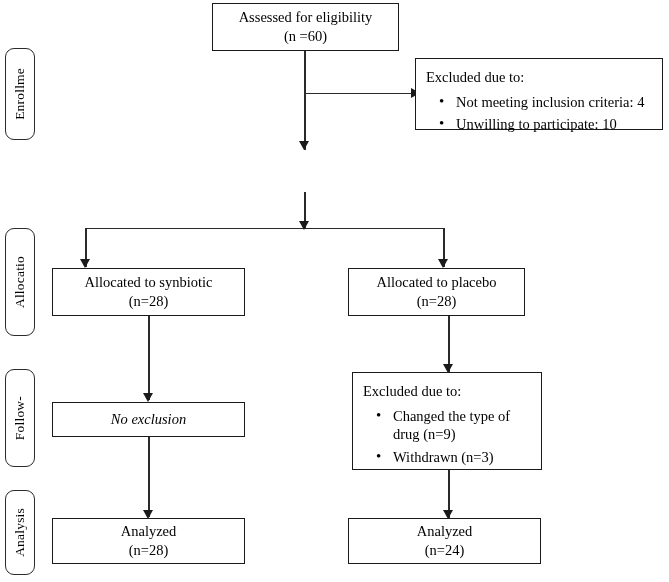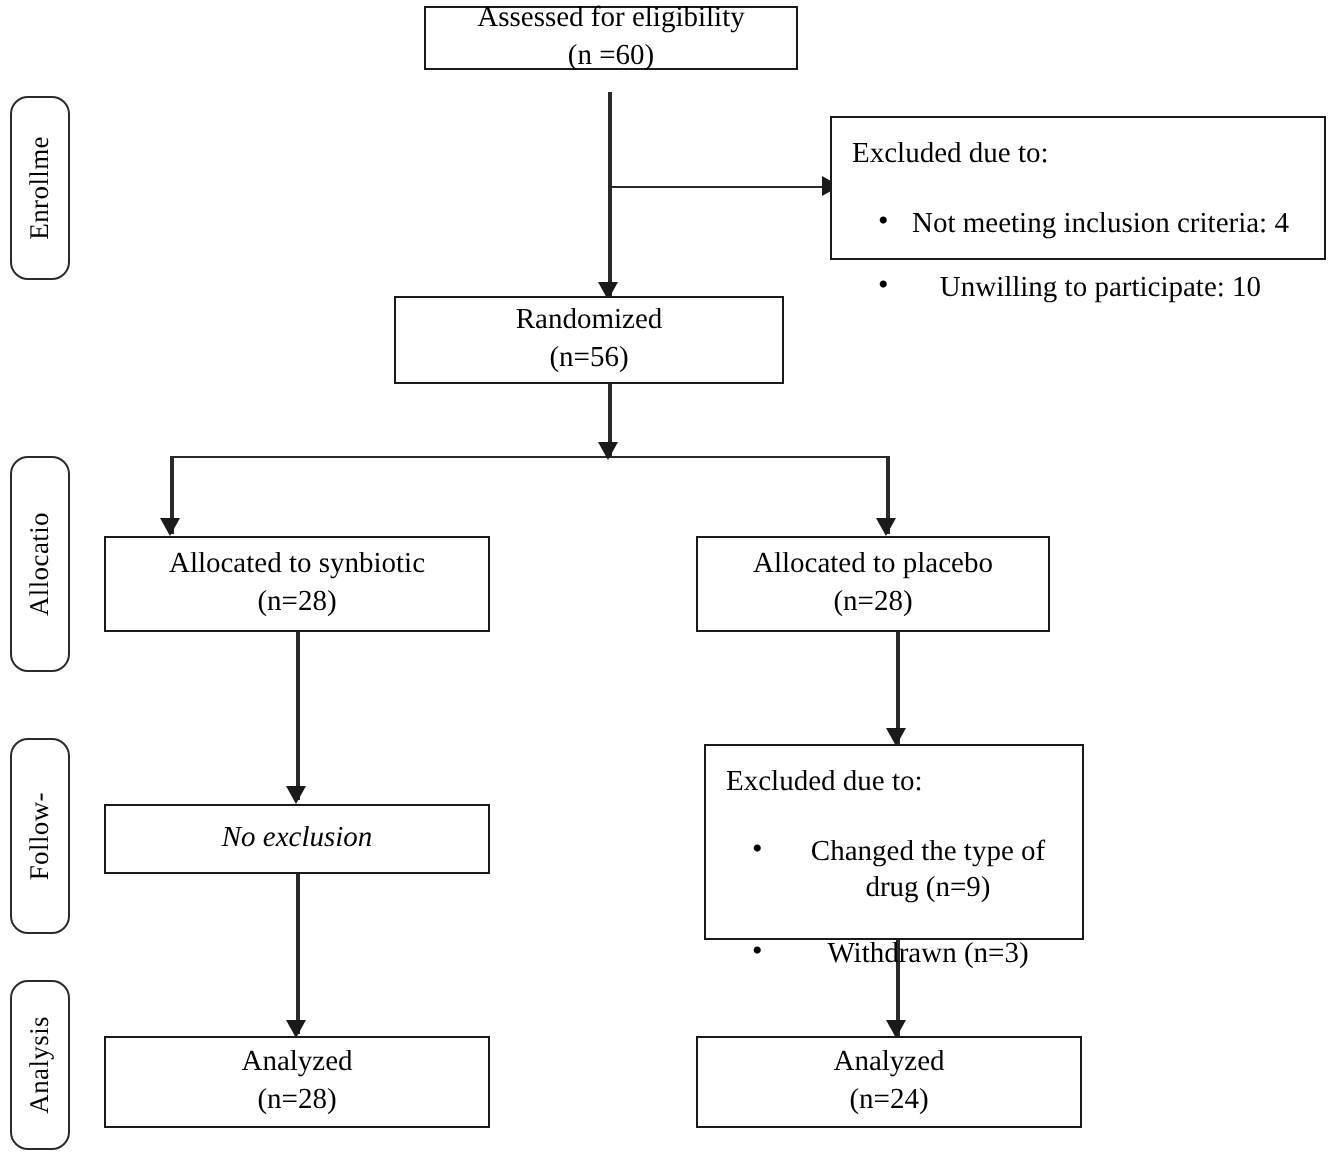--- a/index.html
+++ b/index.html
@@ -36,24 +36,23 @@
     padding:9px 6px 6px 10px;
   }
   .box.left-align .ln{white-space:nowrap;text-align:center;}
   ul.bullets{
     margin:2px 0 0 0;
     padding:0 0 0 30px;
     list-style:none;
   }
   ul.bullets li{
     position:relative;
-    margin:14px 0 1px 0;
+    margin:4px 0 1px 0;
     line-height:1.28;
     white-space:normal;
-    text-align:center;
   }
   ul.bullets li::before{
     content:"\2022";
     position:absolute;
     left:-17px;
     top:-1px;
     font-size:15px;
   }
   
   .phase{
@@ -143,37 +142,33 @@
 
   <div class="vline" style="left:448px; top:316px; height:56px;"></div>
   <div class="arrow-down" style="left:443px; top:364px;"></div>
 
   <div class="vline" style="left:148px; top:437px; height:80px;"></div>
   <div class="arrow-down" style="left:143px; top:510px;"></div>
 
   <div class="vline" style="left:448px; top:470px; height:48px;"></div>
   <div class="arrow-down" style="left:443px; top:510px;"></div>
 
-  <div class="box" style="left:212px; top:3px; width:187px; height:32px;">
+  <div class="box" style="left:212px; top:3px; width:187px; height:48px;">
     <span class="ln">Assessed for eligibility</span>
     <span class="ln">(n =60)</span>
   </div>
 
   <div class="box left-align" style="left:415px; top:58px; width:248px; height:72px;">
     <span class="ln">Excluded due to:</span>
     <ul class="bullets">
       <li>Not meeting inclusion criteria: 4</li>
       <li>Unwilling to participate: 10</li>
     </ul>
   </div>
 
-  <div class="box" style="left:197px; top:148px; width:195px; height:44px;">
-    <span class="ln">Randomized</span>
-    <span class="ln">(n=56)</span>
-  </div>
 
   <div class="box" style="left:52px; top:268px; width:193px; height:48px;">
     <span class="ln">Allocated to synbiotic</span>
     <span class="ln">(n=28)</span>
   </div>
 
   <div class="box" style="left:348px; top:268px; width:177px; height:48px;">
     <span class="ln">Allocated to placebo</span>
     <span class="ln">(n=28)</span>
   </div>

